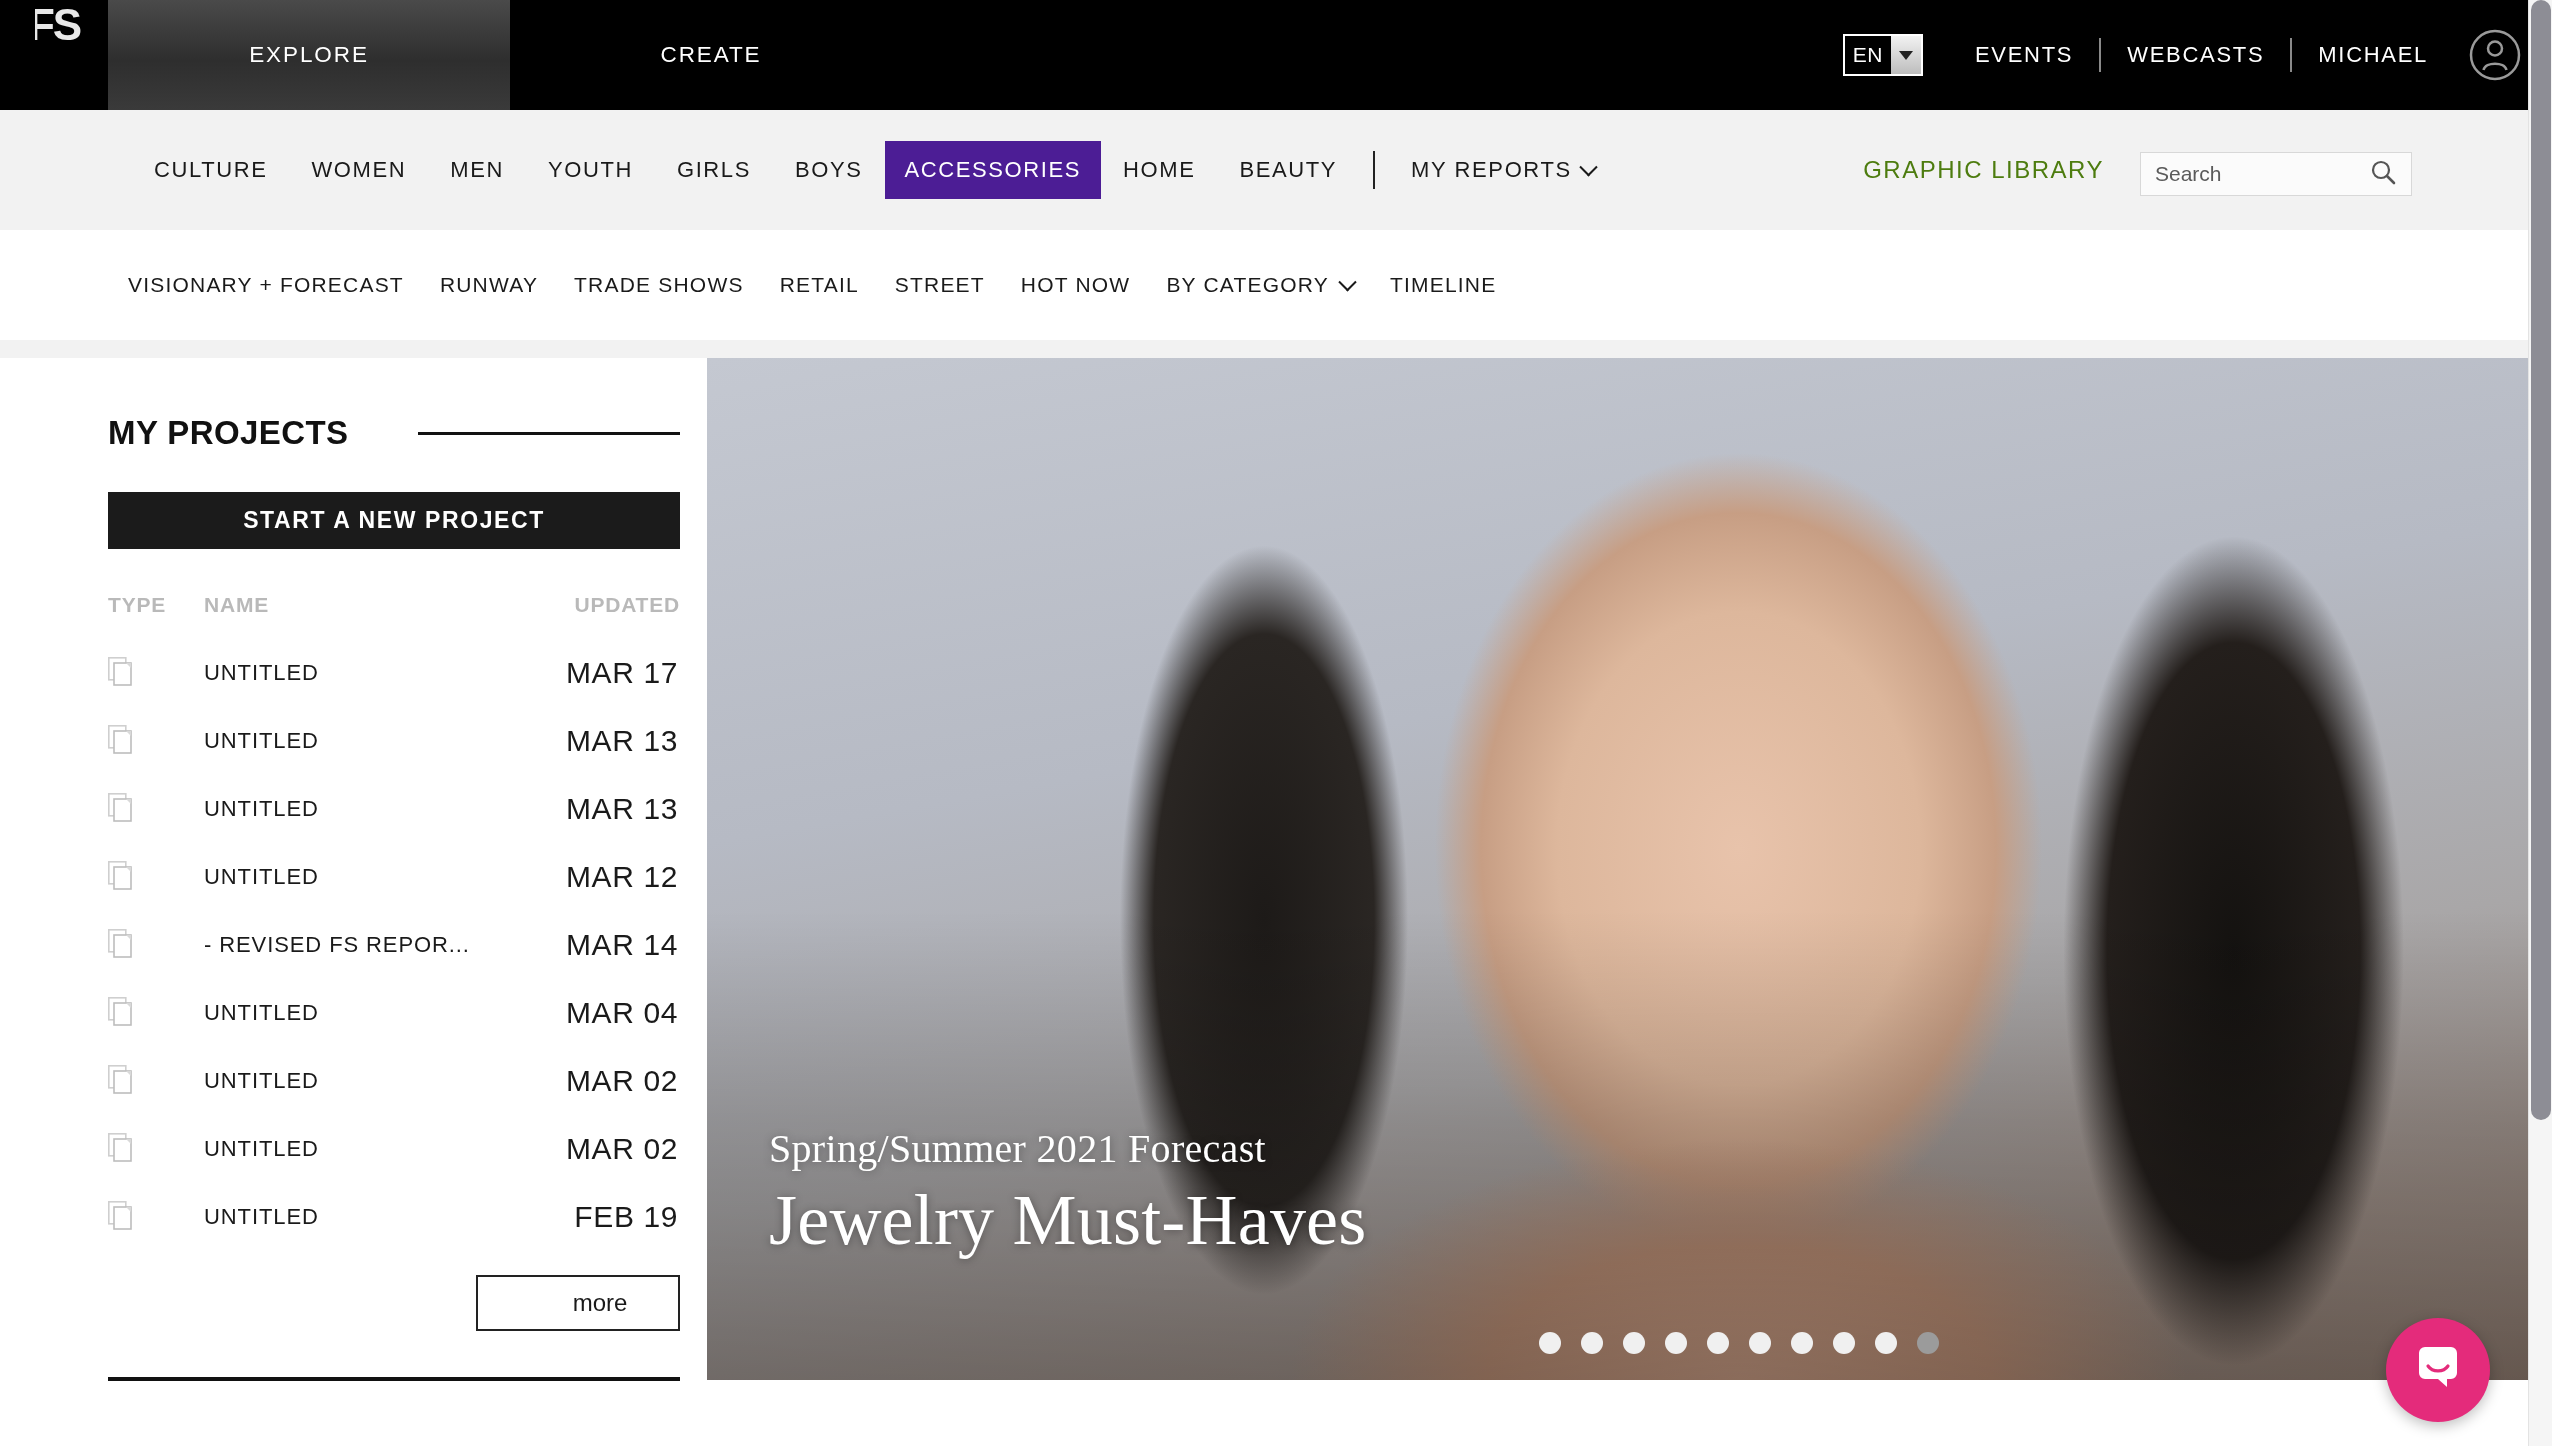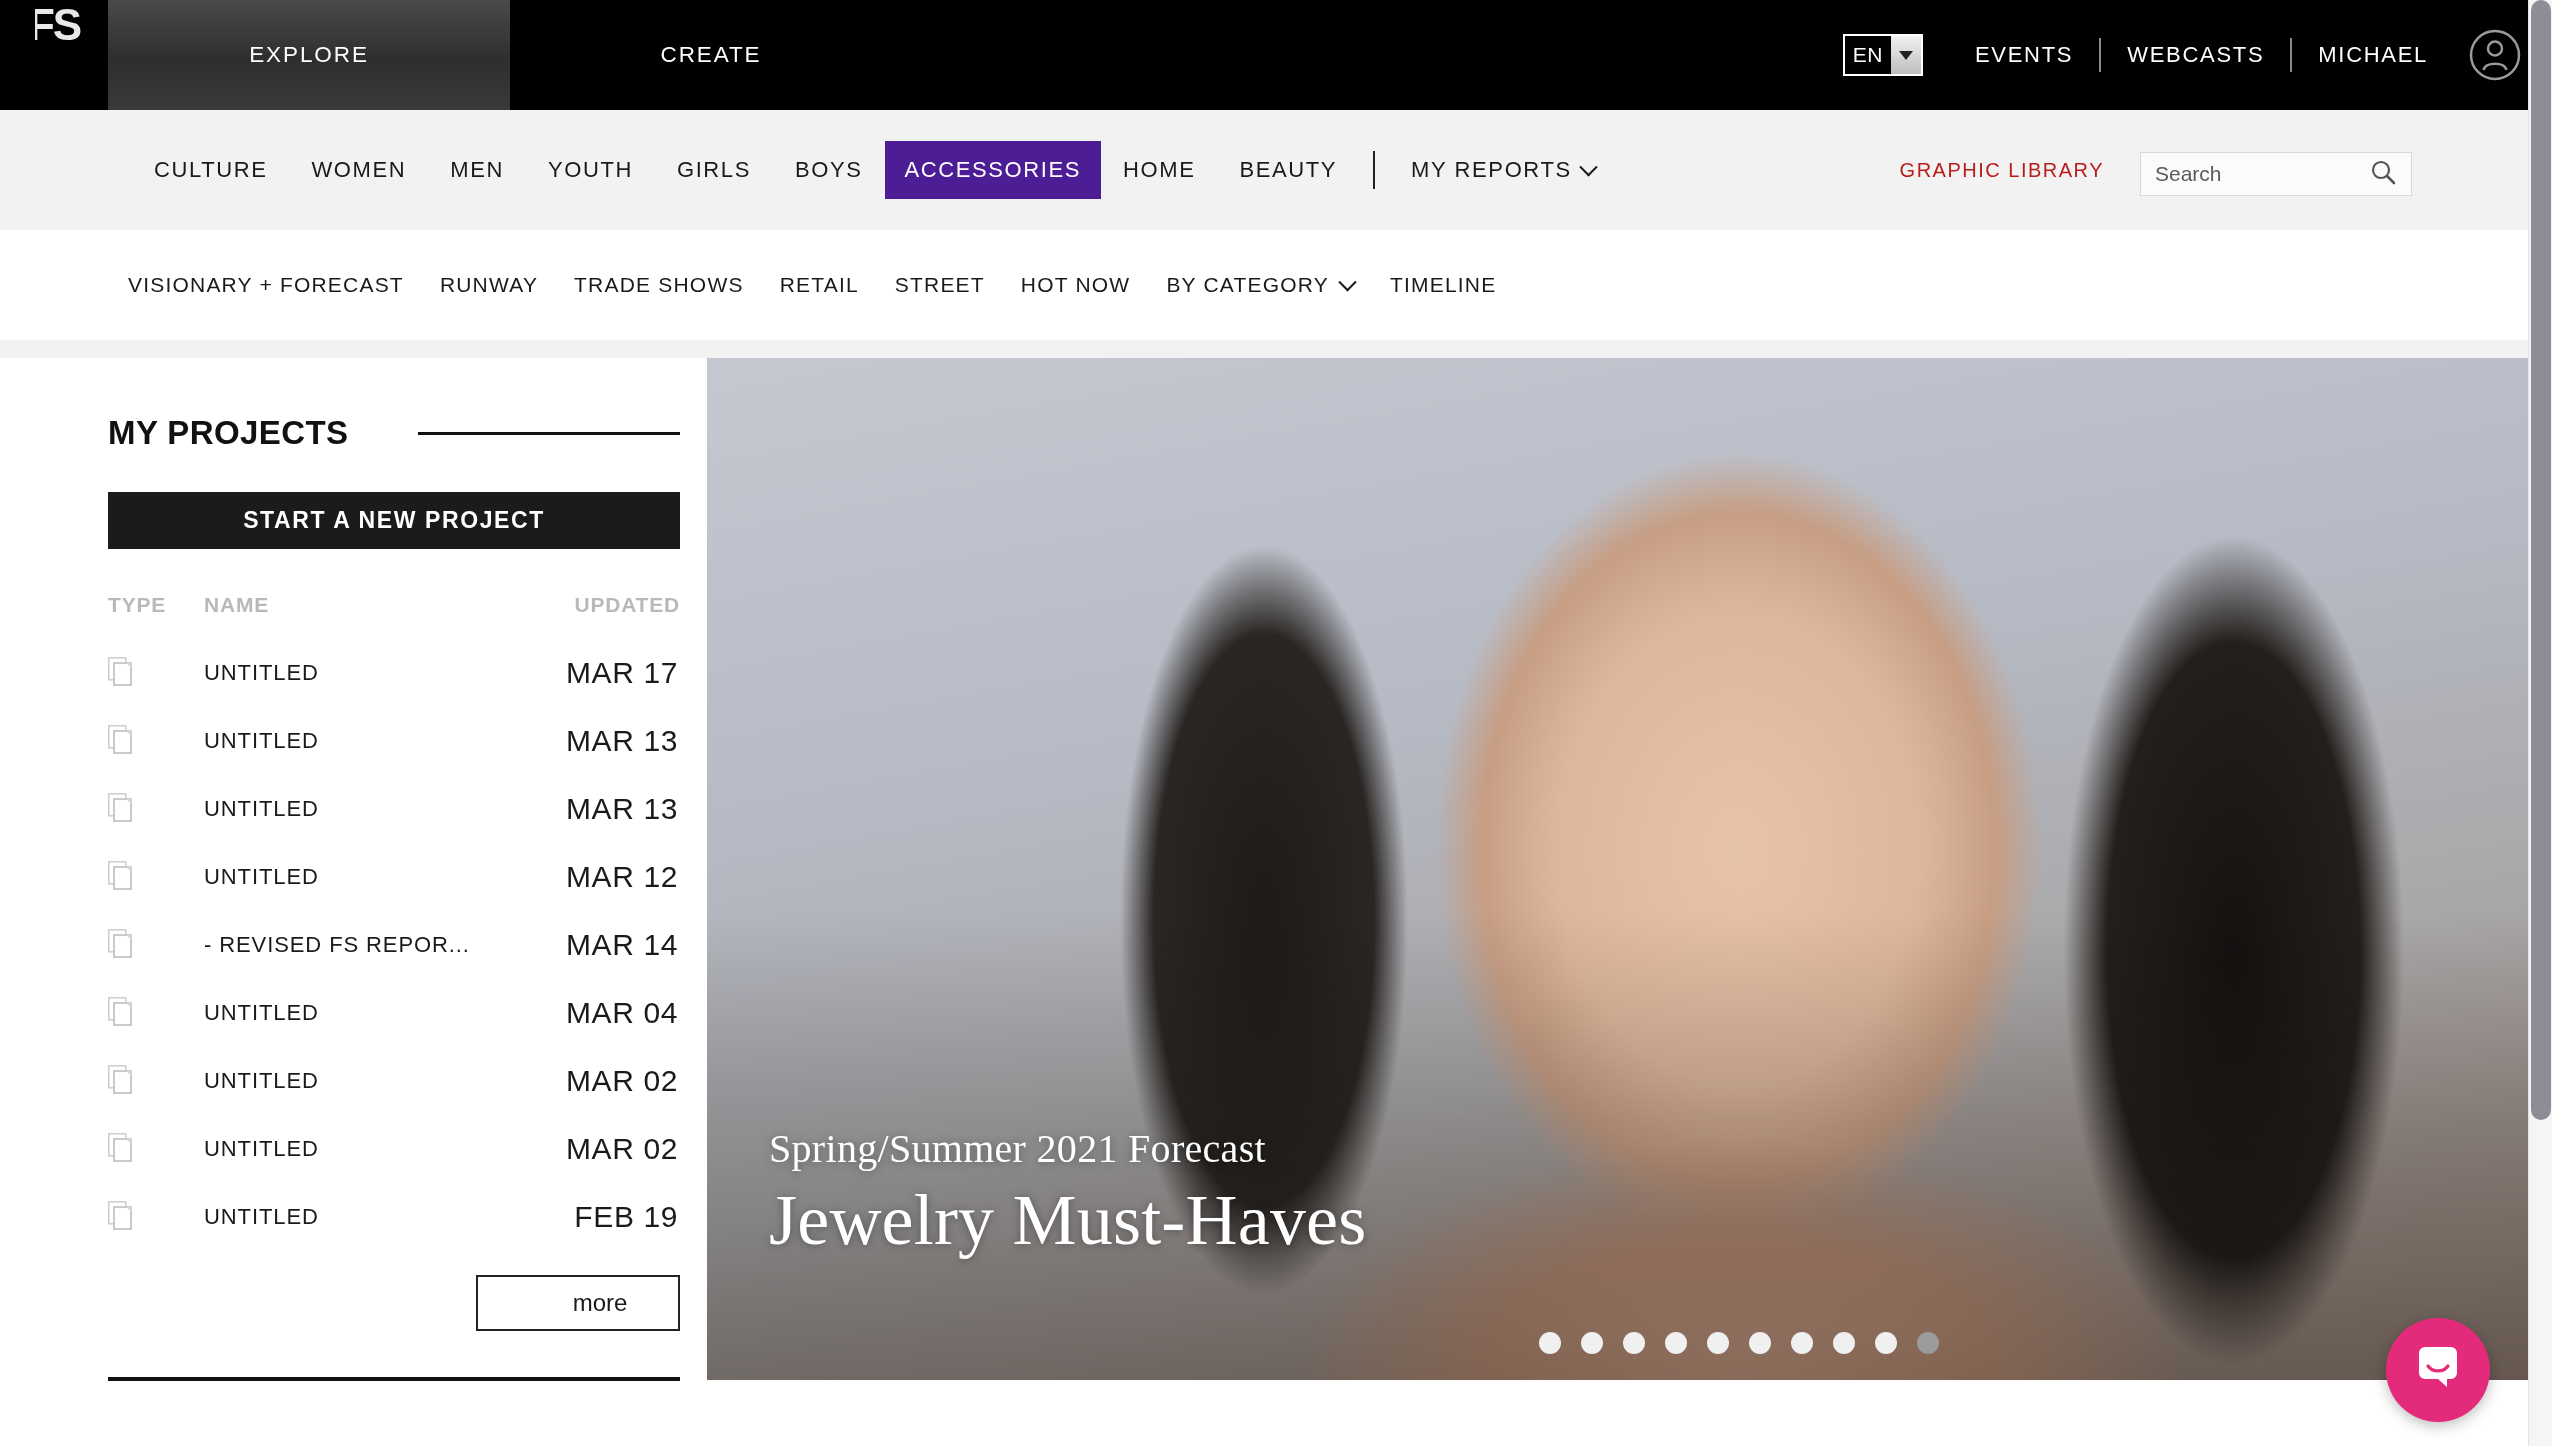--- a/index.html
+++ b/index.html
@@ -168,23 +168,23 @@
     margin-left: 10px;
     vertical-align: middle;
   }
   .mainnav-right {
     margin-left: auto;
     display: flex;
     align-items: center;
     padding-right: 140px;
   }
   .graphic-library {
-    font-size: 20px;
+    font-size: 24px;
     letter-spacing: 1.5px;
-    color: #b91c1c;
+    color: #4d7c0f;
     margin-right: 36px;
     cursor: pointer;
     white-space: nowrap;
   }
   .searchbox {
     width: 272px;
     height: 44px;
     border: 1px solid #d8d8d8;
     background: #fbfbfb;
     display: flex;

